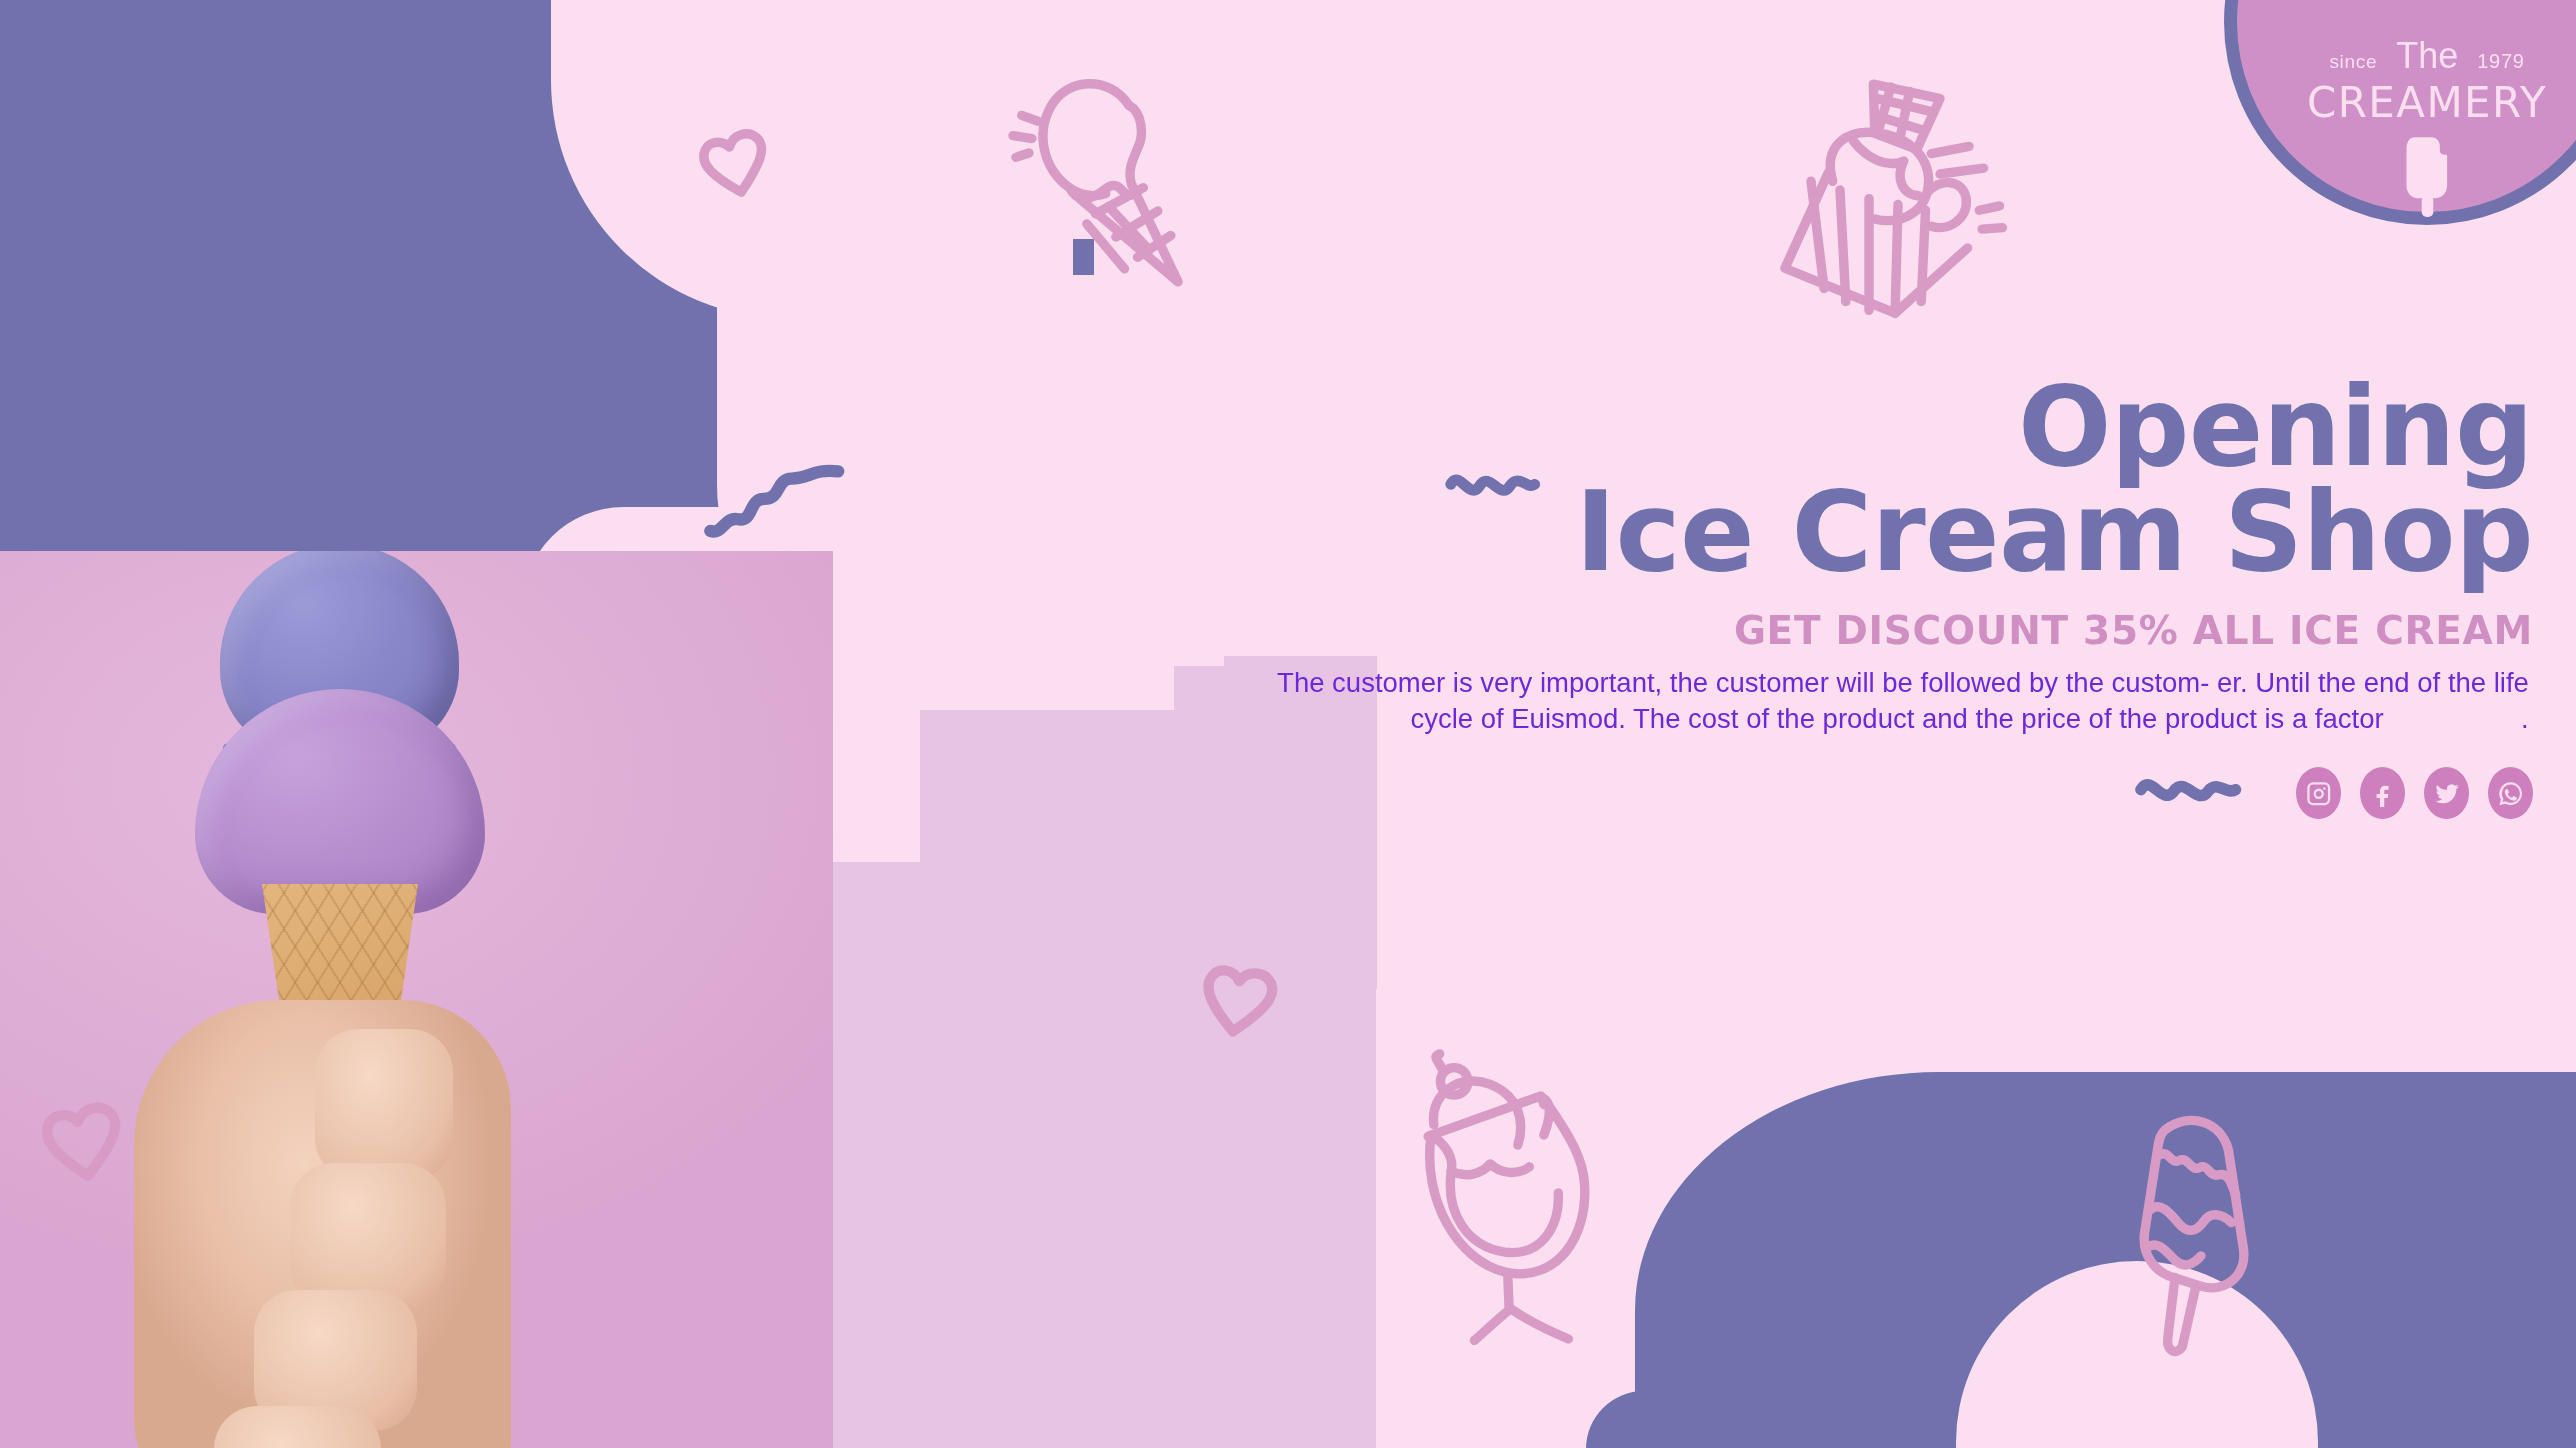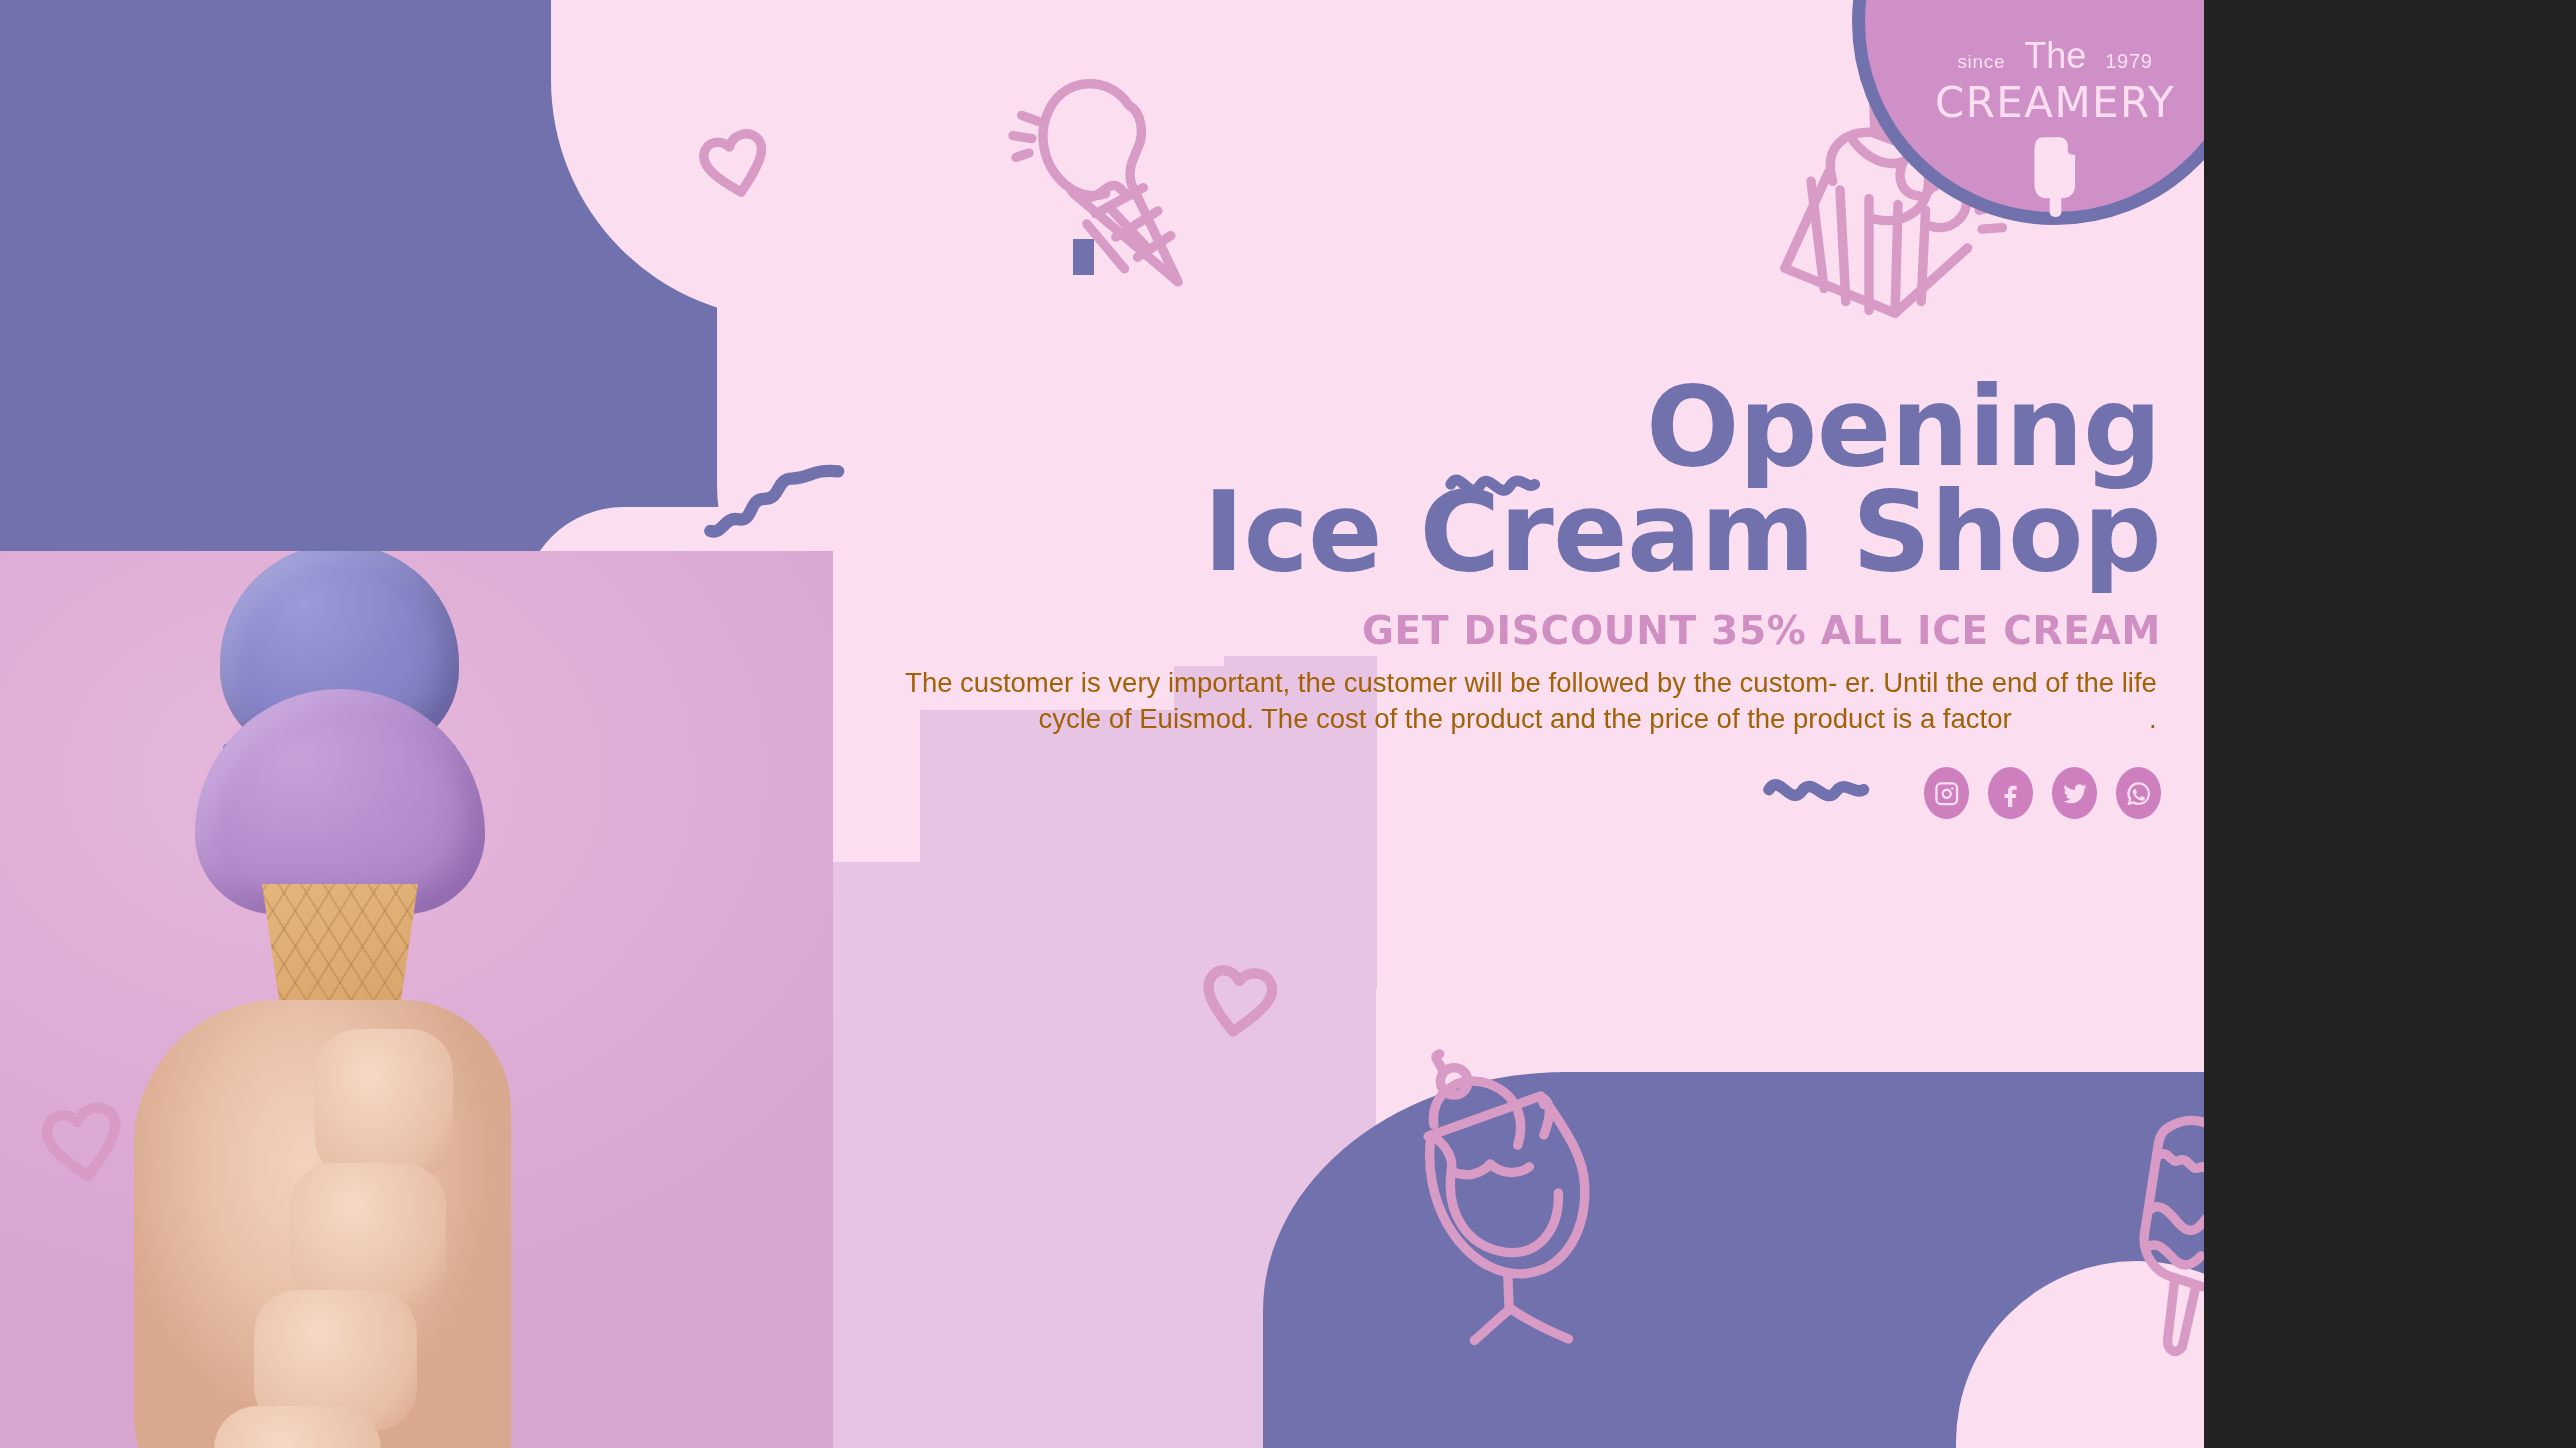--- a/index.html
+++ b/index.html
@@ -1,20 +1,20 @@
 <!DOCTYPE html>
 <html style="font-size:11.6px"><head>
 <meta charset="utf-8">
 <style>
   * { margin:0; padding:0; box-sizing:border-box; }
   html,body { background:#222; }
 
   .stage {
     position:relative;
-    width:2204px; height:1449px;
+    width:2576px; height:1449px;
     overflow:hidden;
     background:#FBDFF0;
     font-family:"Liberation Sans", sans-serif;
   }
 
   
   .bg-base { position:absolute; inset:0; background:#FBDFF0; }
 
   
   .bg-lilac {
@@ -199,21 +199,21 @@
   }
   .headline .l1 { display:block; font-size:110px; }
   .headline .l2 { display:block; font-size:110px; margin-top:4.3px; }
 
   .subhead {
     color:#D08FC2; font-weight:bold; font-size:39px;
     letter-spacing:0.7px; margin-top:24.6px;
     font-family:"DejaVu Sans", sans-serif;
   }
   .body-copy {
-    color:#a16207; font-size:27.5px; line-height:1.32;
+    color:#6d28d9; font-size:27.5px; line-height:1.32;
     margin-top:11.6px; text-align:center; width:100%;
   }
   .body-copy .trail { float:right; margin-right:4.3px; }
 
   .social-row {
     display:flex; align-items:center; justify-content:flex-end;
     gap:19px; margin-top:30px;
   }
   .social-squiggle { margin-right:35px; }
   .social-btn {

